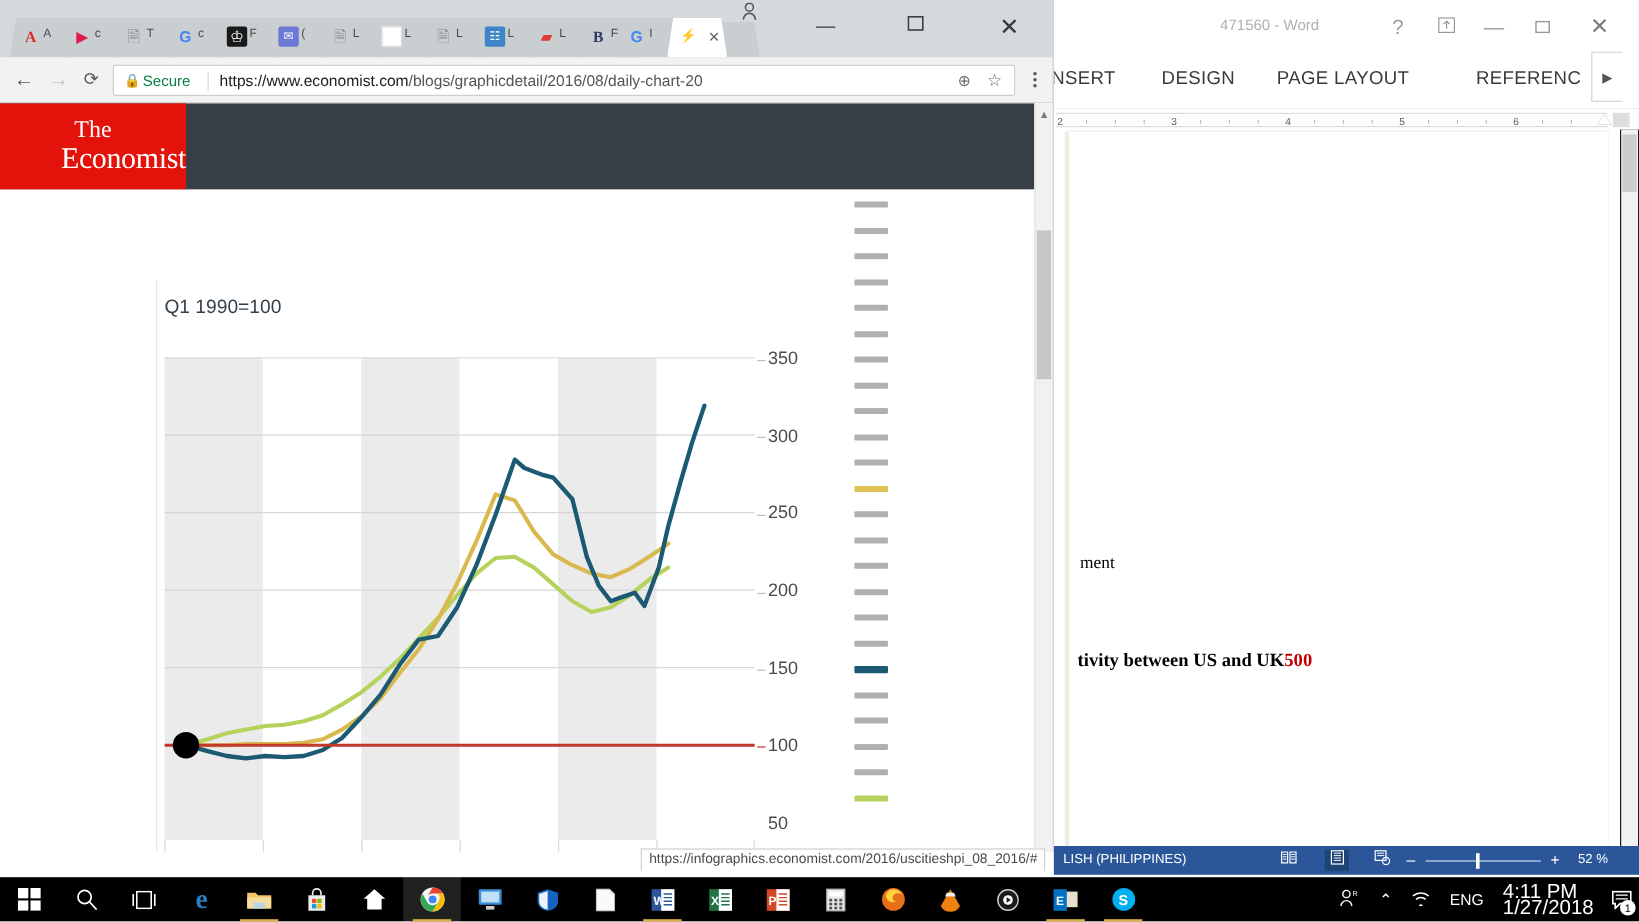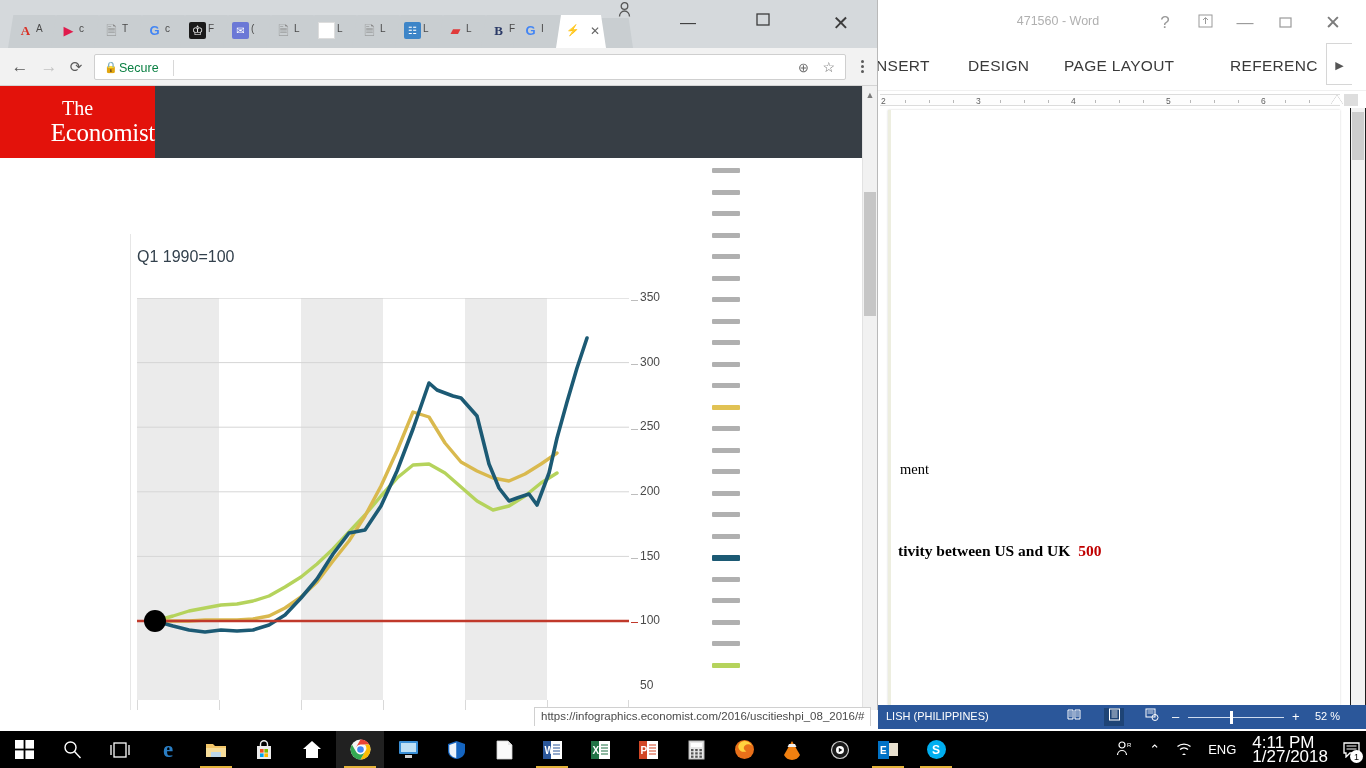--- a/index.html
+++ b/index.html
@@ -87,21 +87,21 @@
   .word-page-left-edge {
     position: absolute; left: 10px; top: 110px; width: 3px; height: 595px;
     background: #edeee0;
   }
   .doc-line {
     position: absolute; font-family: "Liberation Serif", serif; color: #000;
     white-space: nowrap;
   }
   .doc-line-1 { left: 12px; top: 351px; font-size: 14.5px; }
   .doc-line-2 { left: 10px; top: 432px; font-size: 15.5px; font-weight: bold; }
-  .doc-red { color: #c00000; margin-left: 8px; }
+  .doc-red { color: #c00000; }
 
   .word-right-dark {
     position: absolute; left: 472px; top: 108px; width: 16px; height: 597px;
     background: #1d1d1d;
   }
   .word-statusbar {
     position: absolute; left: 0; top: 705px; width: 488px; height: 24px;
     background: #2b579a; color: #ffffff;
   }
   .ws-lang {
@@ -259,21 +259,21 @@
     position: absolute; left: 137px; top: 140px; width: 492px; height: 402px;
   }
   .chart-xaxis-box {
     position: absolute; left: 137px; top: 542px; width: 492px; height: 40px;
     border-left: 1px solid #d9d9d9; border-right: 1px solid #d9d9d9;
   }
   .xtick-line {
     position: absolute; top: 0; width: 1px; height: 40px; background: #d9d9d9;
   }
   .ytick-label {
-    position: absolute; left: 640px; font-size: 12px; color: #4a4a4a;
+    position: absolute; left: 640px; font-size: 15px; color: #4a4a4a;
     font-family: "Liberation Sans", sans-serif;
     text-align: center;
   }
   .ytick-dash {
     position: absolute; left: 631px; width: 7px; height: 1px; background: #bdbdbd;
   }
 
   
   #dash-column {
     position: absolute; left: 700px; top: 0; width: 168px; height: 624px;
@@ -515,20 +515,21 @@
     </div>
 
     <div class="chrome-toolbar">
       <div class="nav-btn nav-back">←</div>
       <div class="nav-btn nav-fwd">→</div>
       <div class="nav-btn nav-reload">⟳</div>
       <div class="omnibox">
         <span class="lock-icon">🔒</span>
         <span class="secure-text">Secure</span>
         <span class="omni-sep"></span>
+        <span class="omni-url"><span class="urlhost">https://www.economist.com</span><span>/blogs/graphicdetail/2016/08/daily-chart-20</span></span>
         <span class="omni-zoom">⊕</span>
         <span class="omni-star">☆</span>
       </div>
       <div class="chrome-menu">
           <i></i>
           <i></i>
           <i></i>
         </div>
     </div>
 

